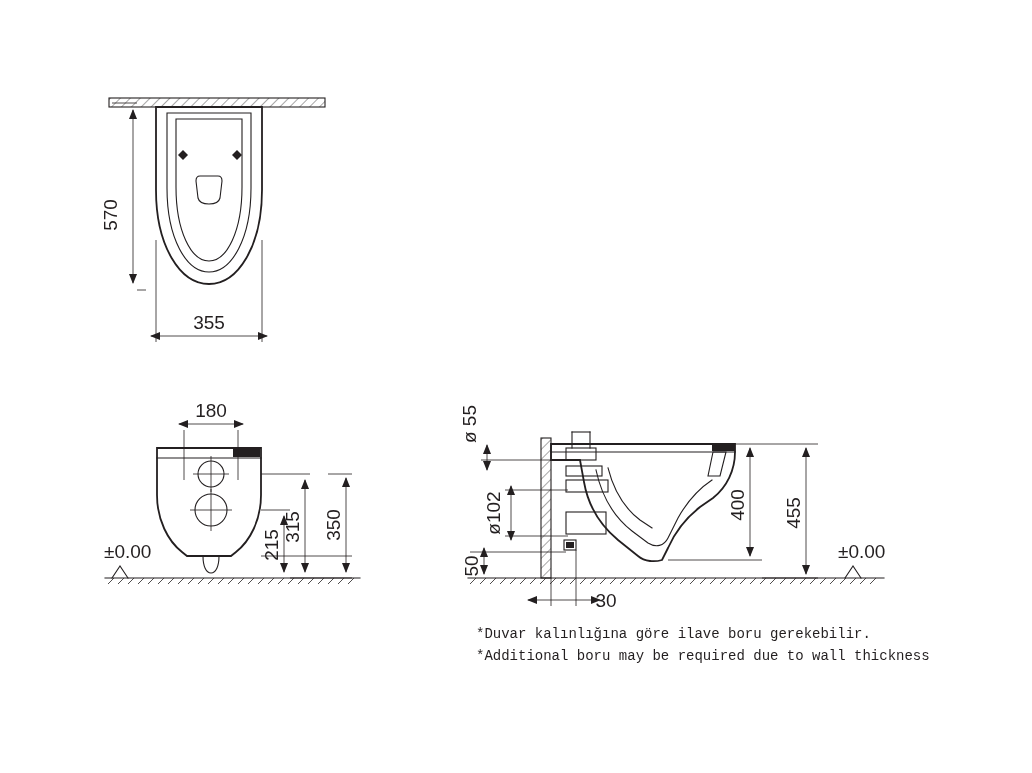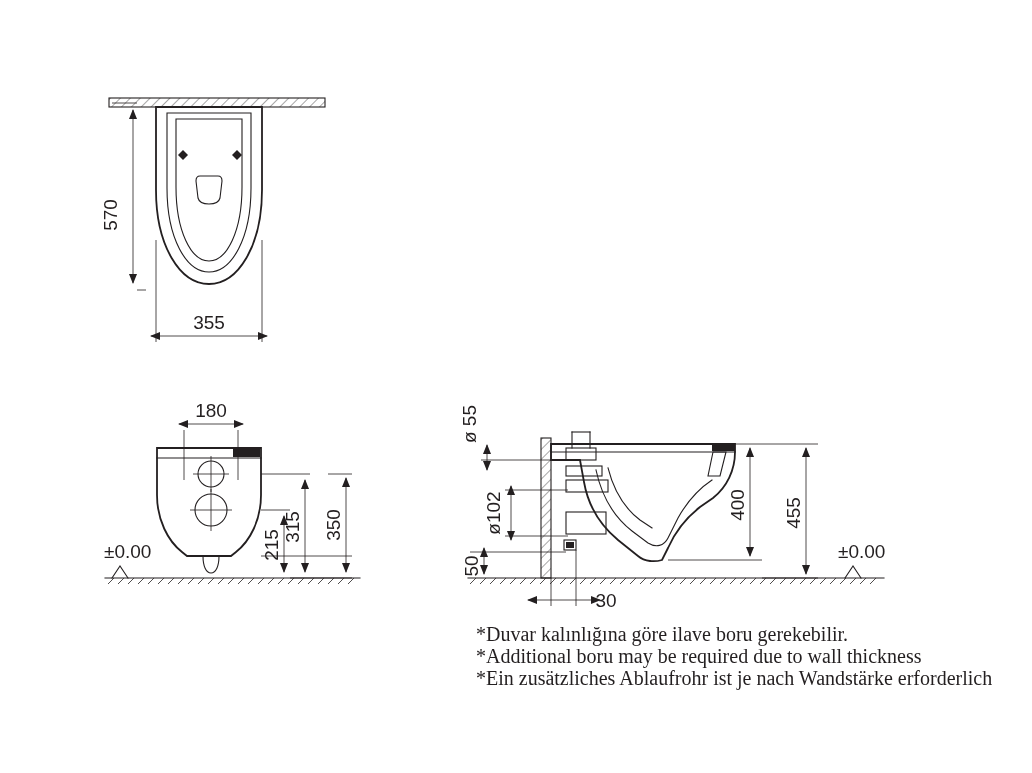--- a/index.html
+++ b/index.html
@@ -52,22 +52,22 @@
     stroke-width: 0.8;
   }
   .fillblk { fill: #231f20; stroke: none; }
   .notes-block {
     position: absolute;
     left: 476px;
     top: 623px;
     width: 540px;
   }
   .note-line {
-    font-family: Liberation Serif, serif;
-    font-size: 20px;
+    font-family: Liberation Mono, monospace;
+    font-size: 14px;
     line-height: 22px;
     color: #231f20;
     white-space: nowrap;
   }
 </style>
 </head>
 <body>
 
 <div id="sheet">
 
@@ -300,16 +300,15 @@
       <line class="lnthin" x1="762" y1="444" x2="818" y2="444"></line>
       <line class="lnthin" x1="762" y1="578" x2="818" y2="578"></line>
       <line class="lnthin" x1="806" y1="448" x2="806" y2="574" marker-start="url(#arrFillStart)" marker-end="url(#arrFill)"></line>
       <text class="dimtext" x="800" y="513" transform="rotate(-90 800 513)" text-anchor="middle">455</text>
     </g>
   </svg>
 
   <div class="notes-block">
     <div class="note-line">*Duvar kalınlığına göre ilave boru gerekebilir.</div>
     <div class="note-line">*Additional boru may be required due to wall thickness</div>
-    <div class="note-line">*Ein zusätzliches Ablaufrohr ist je nach Wandstärke erforderlich</div>
   </div>
 
 </div>
 
 </body></html>

